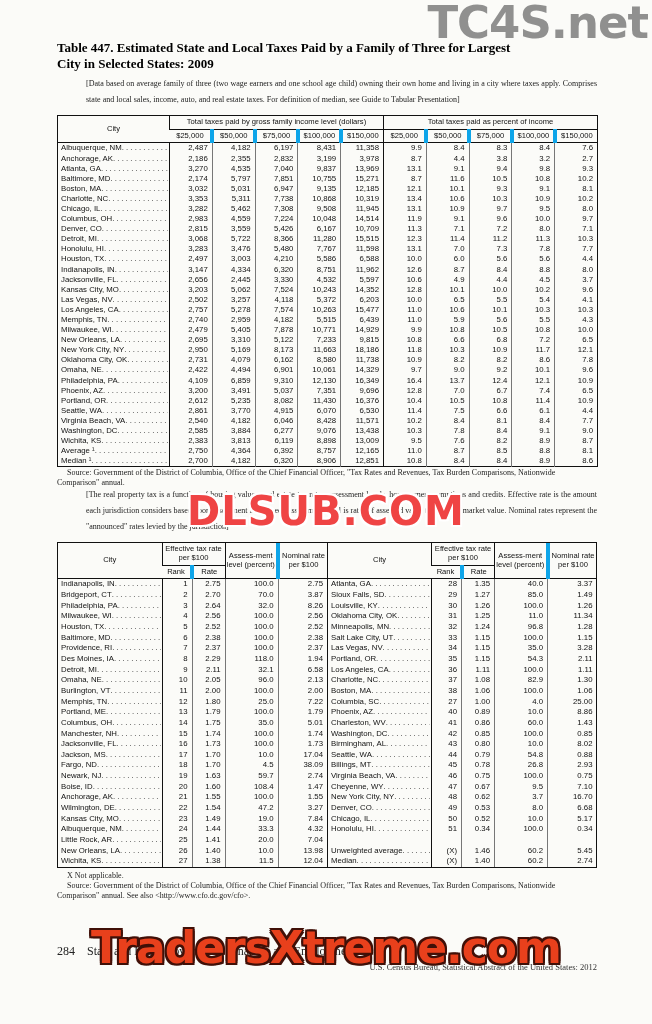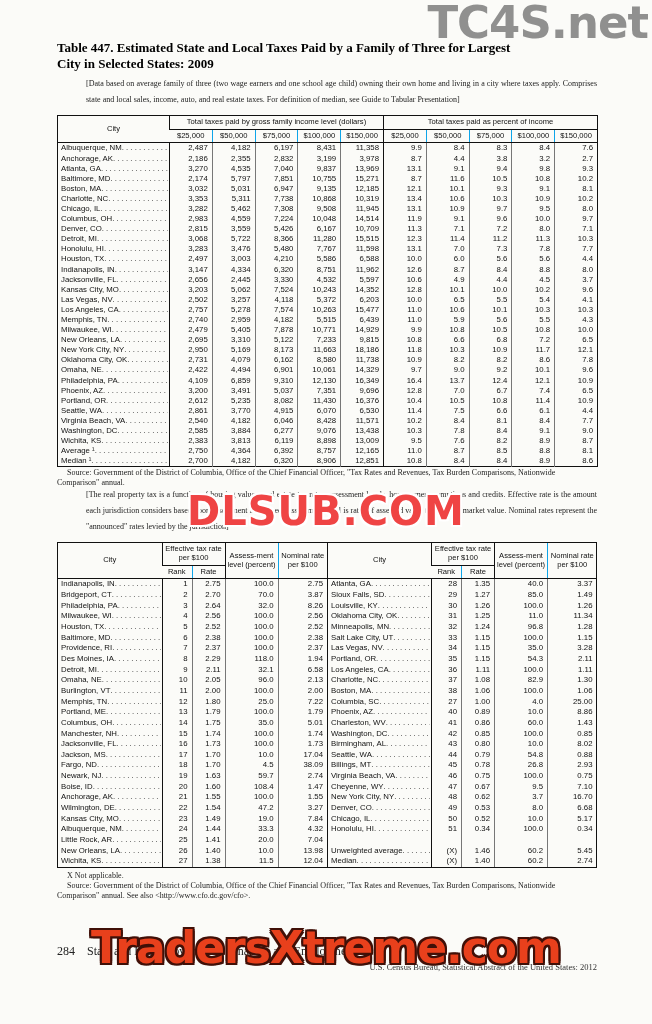--- a/index.html
+++ b/index.html
@@ -30,21 +30,21 @@
     margin: 3px 0 0 0; text-indent: 10px; color: #1c1c1c;
   }
   .fn.src { margin-top: 1px; }
 
   table.stat { border-collapse: collapse; table-layout: fixed; font-family: "Liberation Sans", sans-serif; }
   .t447 { width: 100%; border: 1px solid #111; }
   .stat th {
     font-weight: normal; font-size: 7.6px; line-height: 8.7px;
     text-align: center; vertical-align: middle;
     padding: 2px 1px;
-    border-left: 1px solid #0ea5e9; border-bottom: 1px solid #111;
+    border-left: 4px solid #0ea5e9; border-bottom: 1px solid #111;
     color: #111; overflow: hidden;
   }
   .stat td {
     font-size: 7.8px;
     border-left: 1px solid #777;
     padding: 0 4px 0 2px;
     text-align: right; white-space: nowrap; overflow: hidden;
     color: #111;
   }
   .stat th.cdiv, .stat td.cdiv, .stat th.gdiv, .stat td.gdiv { border-left: 1px solid #111; }

